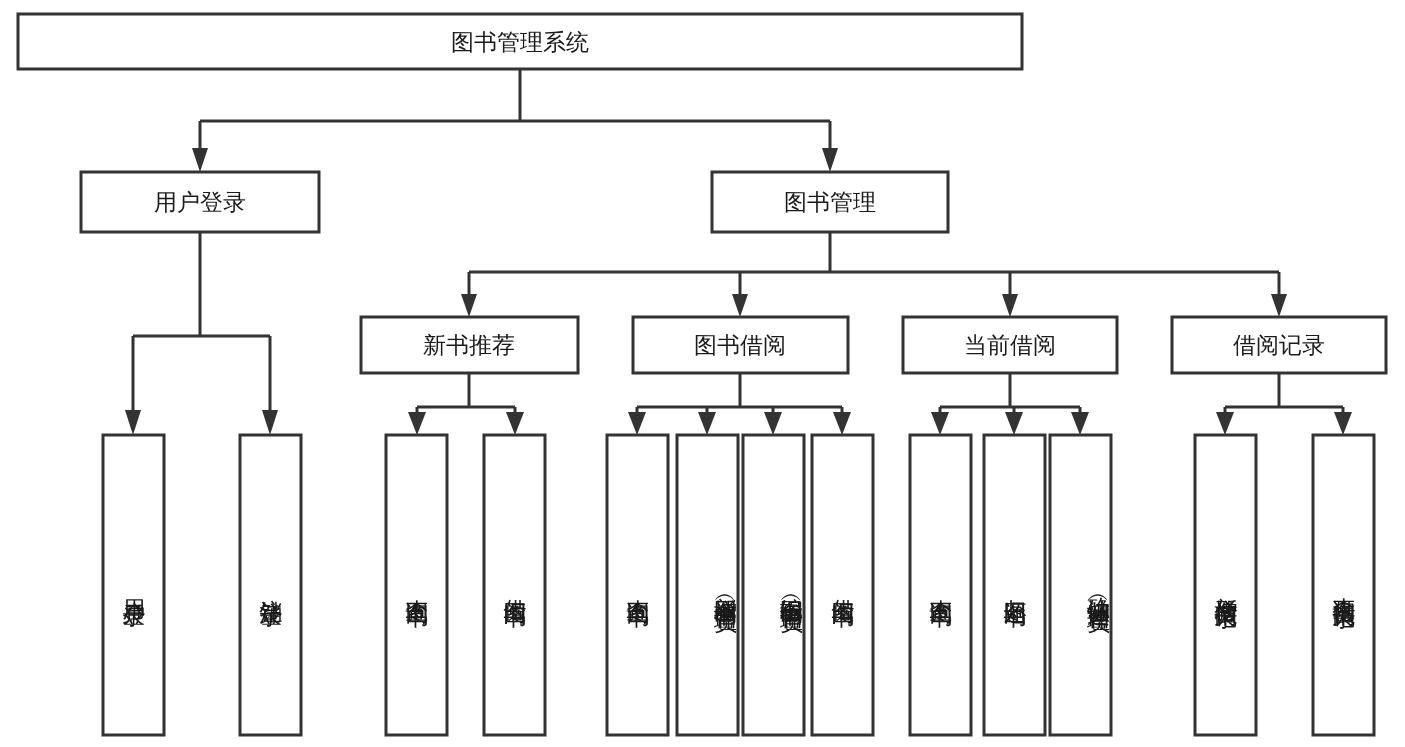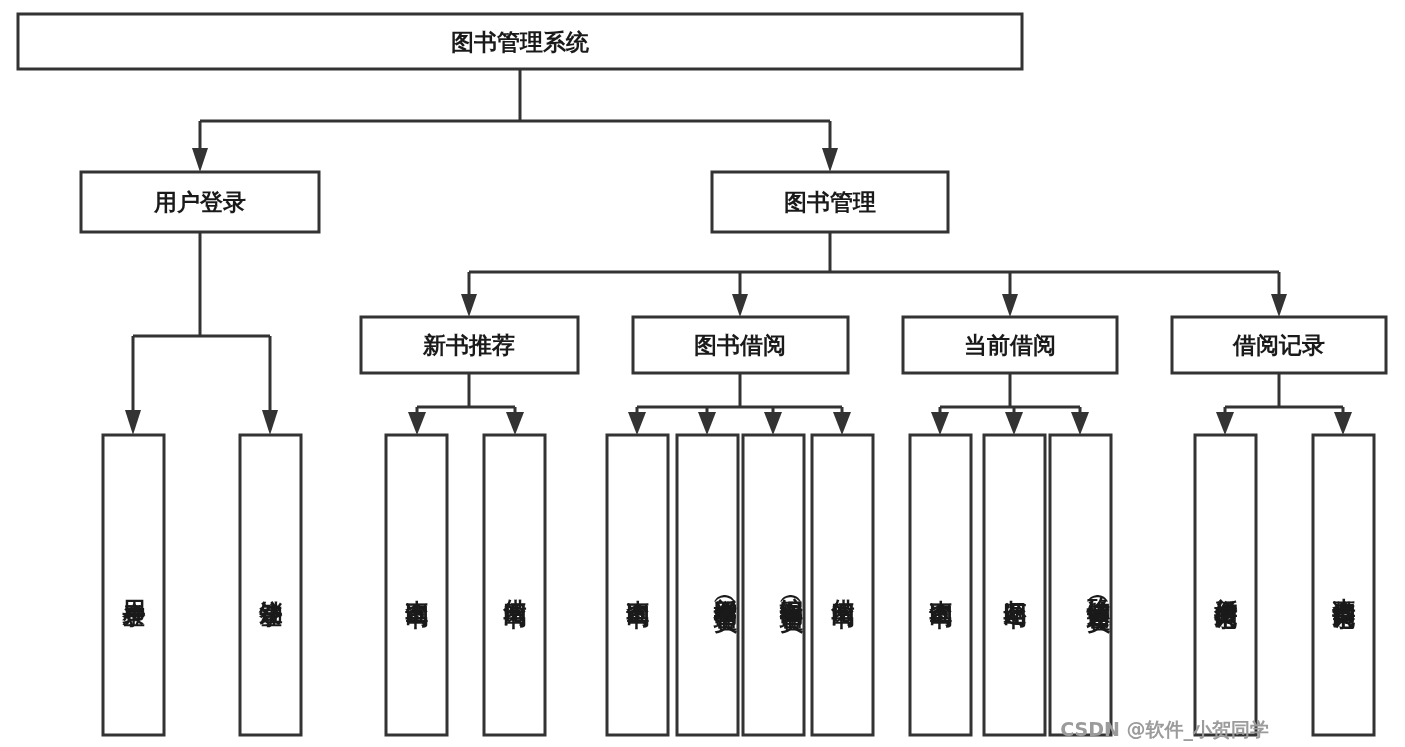--- a/index.html
+++ b/index.html
@@ -11,21 +11,20 @@
     width: 1405px;
     height: 747px;
     font-family: "DejaVu Sans", "Liberation Sans", sans-serif;
     overflow: hidden;
   }
   #diagram-root {
     position: relative;
     width: 1277px;
     height: 747px;
     background: #ffffff;
-    font-weight: bold;
   }
   svg#flow-svg {
     position: absolute;
     left: 0;
     top: 0;
     width: 1405px;
     height: 747px;
   }
   .node-box {
     fill: #ffffff;
@@ -211,15 +210,14 @@
   <div class="node-label-v" style="left:607px; top:435px; width:61px; height:300px; display:flex; align-items:center; justify-content:center;">查询图书</div>
   <div class="node-label-v" style="left:677px; top:435px; width:61px; height:300px; display:flex; align-items:flex-start; justify-content:center; padding-top:6px; box-sizing:border-box;">新增图书（管理员）</div>
   <div class="node-label-v" style="left:743px; top:435px; width:61px; height:300px; display:flex; align-items:flex-start; justify-content:center; padding-top:6px; box-sizing:border-box;">编辑图书（管理员）</div>
   <div class="node-label-v" style="left:812px; top:435px; width:61px; height:300px; display:flex; align-items:center; justify-content:center;">借阅图书</div>
   <div class="node-label-v" style="left:910px; top:435px; width:61px; height:300px; display:flex; align-items:center; justify-content:center;">查询图书</div>
   <div class="node-label-v" style="left:984px; top:435px; width:61px; height:300px; display:flex; align-items:center; justify-content:center;">归还图书</div>
   <div class="node-label-v" style="left:1050px; top:435px; width:61px; height:300px; display:flex; align-items:flex-start; justify-content:center; padding-top:6px; box-sizing:border-box;">确认归还（管理员）</div>
   <div class="node-label-v" style="left:1195px; top:435px; width:61px; height:300px; display:flex; align-items:center; justify-content:center;">新增借阅记录</div>
   <div class="node-label-v" style="left:1313px; top:435px; width:61px; height:300px; display:flex; align-items:center; justify-content:center;">查询借阅记录</div>
 
-  <div class="watermark">CSDN @软件_小贺同学</div>
 
 </div>
 
 </body></html>

